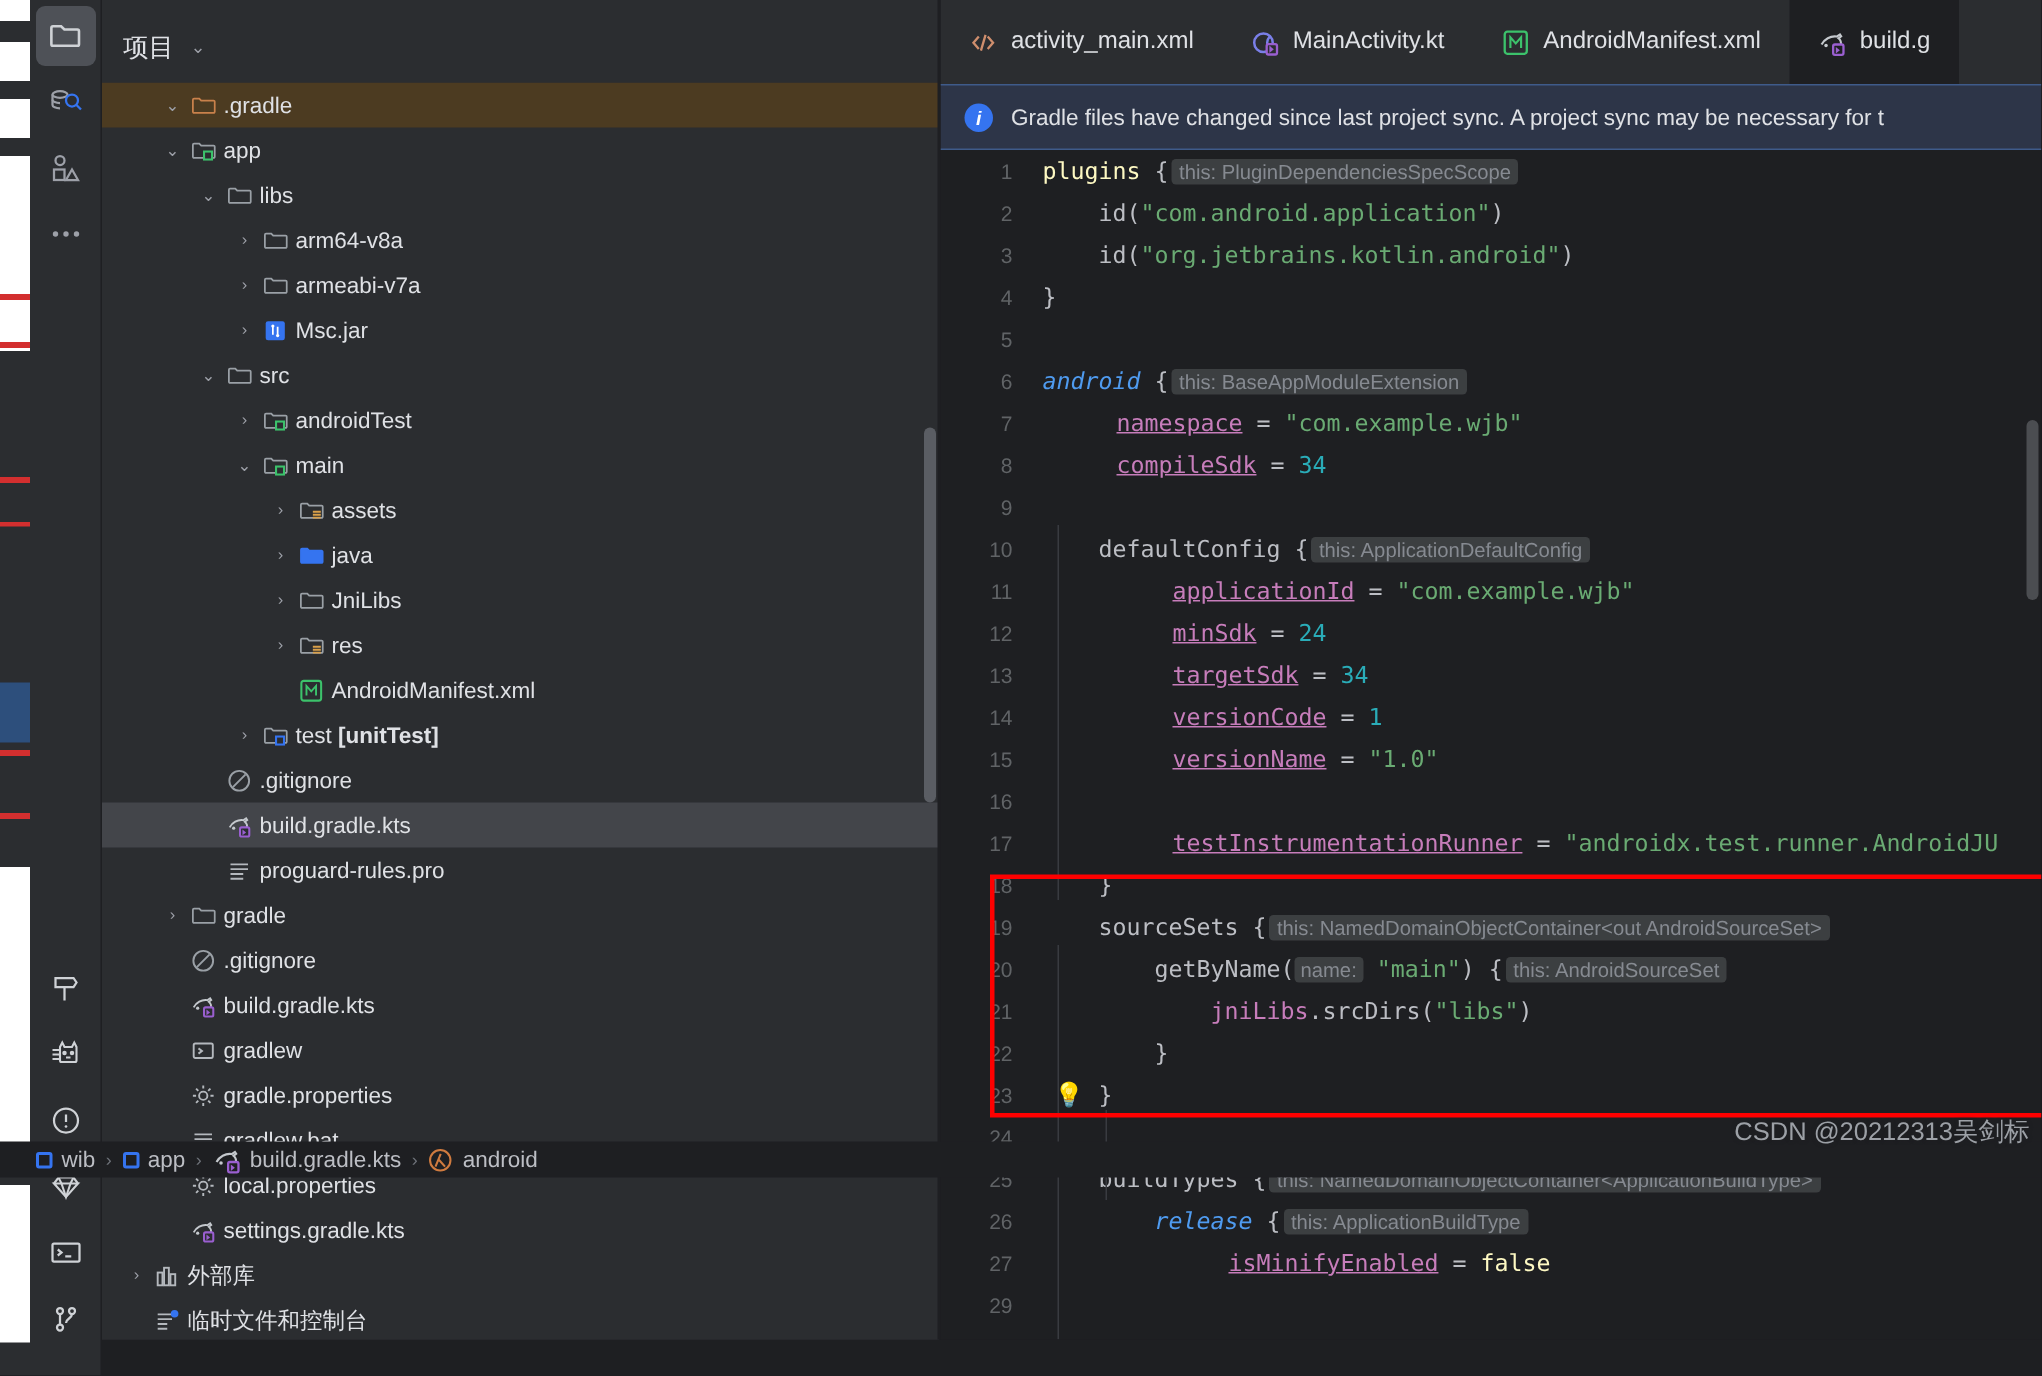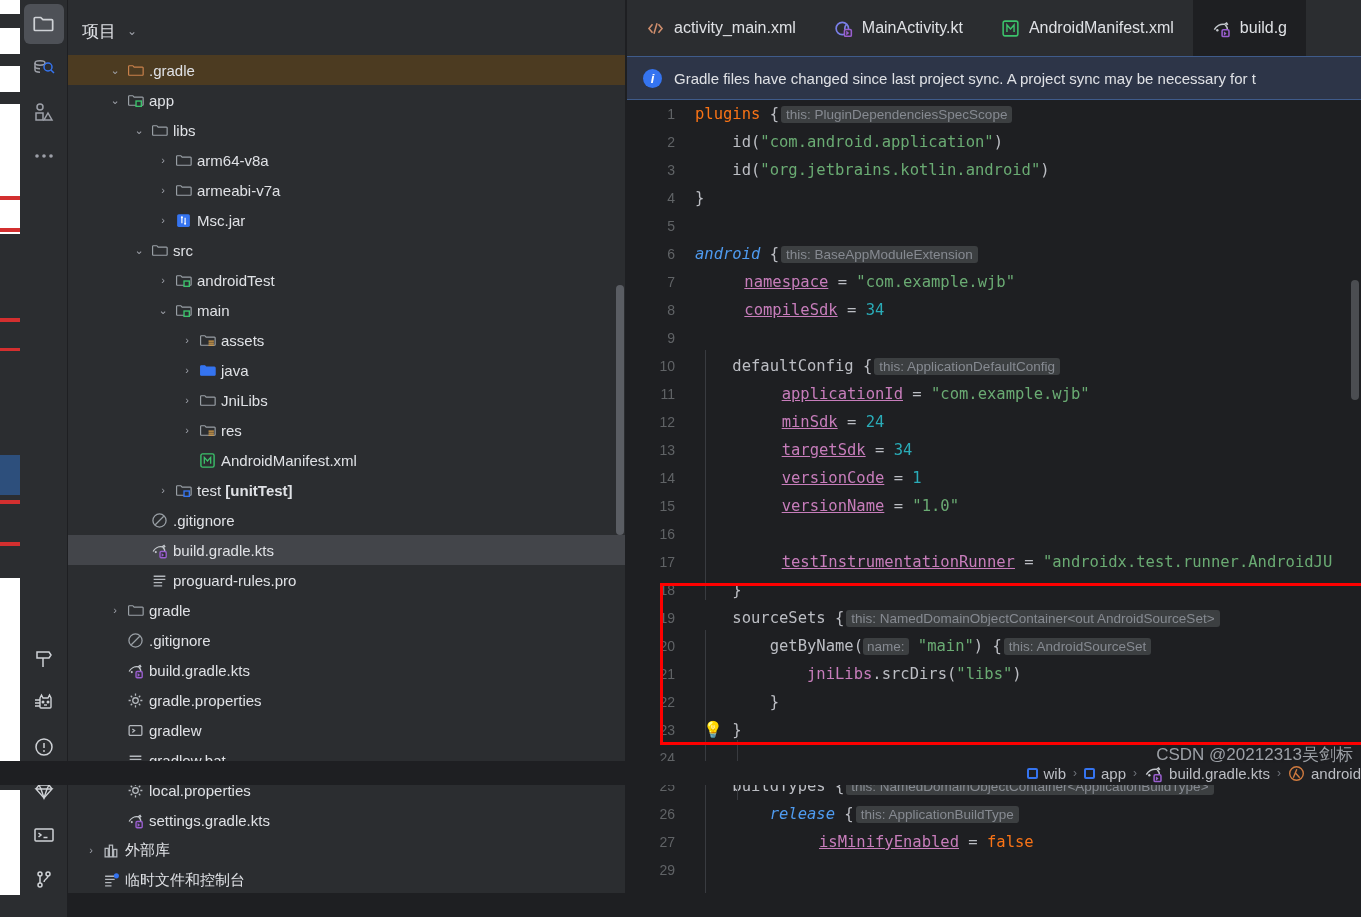--- a/index.html
+++ b/index.html
@@ -71,21 +71,21 @@
     color: #fff; font-size: 13px; font-weight: bold; display: flex;
     align-items: center; justify-content: center; flex: none; font-style: italic; }
 
   .code-wrap { position: relative; height: 793px; background: #1e1f22; overflow: hidden; }
   .code-line { position: relative; height: 28px; display: flex; align-items: center;
     font-family: "DejaVu Sans Mono", monospace; font-size: 15.5px; white-space: pre; }
   .gutter { width: 58px; flex: none; text-align: right; padding-right: 10px;
     color: #606366; font-size: 14px; font-family: "Liberation Sans", sans-serif; }
   .code-text { flex: 1; padding-left: 10px; color: #bcbec4; position: relative; }
 
-  .kw   { color: #f97316; }
+  .kw   { color: #fef9c3; }
   .kwi  { color: #4f9bf0; font-style: italic; }
   .prop { color: #c77dbb; text-decoration: underline; margin-left: 12px; }
   .propn{ color: #c77dbb; }
   .str  { color: #6aab73; }
   .num  { color: #2aacb8; }
   .pln  { color: #bcbec4; }
   .hint { background: #3c3f41; color: #868a91; font-family: "Liberation Sans", sans-serif;
     font-size: 13.5px; border-radius: 3px; padding: 1px 5px; margin-left: 2px; }
   .phint{ background: #3c3f41; color: #868a91; font-family: "Liberation Sans", sans-serif;
     font-size: 13.5px; border-radius: 3px; padding: 1px 4px; }
@@ -95,21 +95,21 @@
 
   .redbox { position: absolute; left: 33px; top: 483px; width: 705px; height: 162px;
     border: 3px solid #fe0000; pointer-events: none; z-index: 5; }
 
   .ed-scrollbar { position: absolute; right: 2px; top: 180px; width: 8px; height: 120px;
     background: #4b4d51; border-radius: 4px; }
 
   
   .breadcrumb-bar { position: absolute; left: 0; bottom: 0; width: 1361px; height: 24px;
     background: #1e1f22; display: flex; align-items: center; padding-left: 24px;
-    font-size: 15px; color: #bcbec4; gap: 7px; white-space: nowrap; overflow: hidden; justify-content: flex-end; }
+    font-size: 15px; color: #bcbec4; gap: 7px; white-space: nowrap; overflow: hidden; }
   .bc-item { display: flex; align-items: center; gap: 6px; cursor: pointer; }
   .bc-sep { color: #6f737a; font-size: 12px; }
   .sq { width: 11px; height: 11px; border: 2px solid #3574f0; border-radius: 2px; }
 
   .watermark { position: absolute; right: 8px; bottom: 19px; color: #9ca0a6;
     font-size: 17px; font-family: "Liberation Sans", sans-serif; z-index: 9;
     text-shadow: 0 0 3px #1e1f22; }
 </style>
 </head>
 <body>
@@ -420,35 +420,35 @@
               <rect x="8.5" y="9" width="5.8" height="5.8" rx="1" fill="#2b2d30" stroke="#9a5fd0" stroke-width="1.3"></rect>
               <path d="M10 14V10.4l2.3 1.8L10 14" fill="#9a5fd0"></path>
             </svg>
           </span>
           <span class="label">build.gradle.kts</span>
         </div>
         <div class="row">
           <span class="arrow empty" style="margin-left: 38px;"></span>
           <span class="ficon">
             <svg width="17" height="17" viewBox="0 0 16 16">
+              <rect x="2" y="3.5" width="12" height="9" rx="1" fill="none" stroke="#b4b8bd" stroke-width="1.2"></rect>
+              <path d="M5 6.5l2.2 1.6L5 9.8" stroke="#b4b8bd" stroke-width="1.2" fill="none"></path>
+            </svg>
+          </span>
+          <span class="label">gradlew</span>
+        </div>
+        <div class="row">
+          <span class="arrow empty" style="margin-left: 38px;"></span>
+          <span class="ficon">
+            <svg width="17" height="17" viewBox="0 0 16 16">
               <circle cx="8" cy="8" r="2.6" fill="none" stroke="#b4b8bd" stroke-width="1.2"></circle>
               <path d="M8 1.5v2M8 12.5v2M1.5 8h2M12.5 8h2M3.5 3.5l1.4 1.4M11.1 11.1l1.4 1.4M12.5 3.5l-1.4 1.4M4.9 11.1l-1.4 1.4" stroke="#b4b8bd" stroke-width="1.2"></path>
             </svg>
           </span>
           <span class="label">gradle.properties</span>
-        </div>
-        <div class="row">
-          <span class="arrow empty" style="margin-left: 38px;"></span>
-          <span class="ficon">
-            <svg width="17" height="17" viewBox="0 0 16 16">
-              <rect x="2" y="3.5" width="12" height="9" rx="1" fill="none" stroke="#b4b8bd" stroke-width="1.2"></rect>
-              <path d="M5 6.5l2.2 1.6L5 9.8" stroke="#b4b8bd" stroke-width="1.2" fill="none"></path>
-            </svg>
-          </span>
-          <span class="label">gradlew</span>
         </div>
         <div class="row">
           <span class="arrow empty" style="margin-left: 38px;"></span>
           <span class="ficon">
             <svg width="17" height="17" viewBox="0 0 16 16">
               <path d="M2.5 4h11M2.5 7h11M2.5 10h8M2.5 13h8" stroke="#b4b8bd" stroke-width="1.2"></path>
             </svg>
           </span>
           <span class="label">gradlew.bat</span>
         </div>

